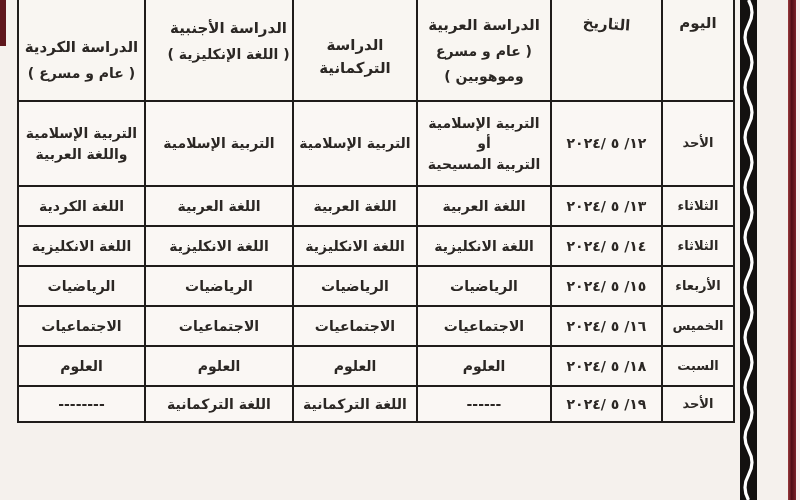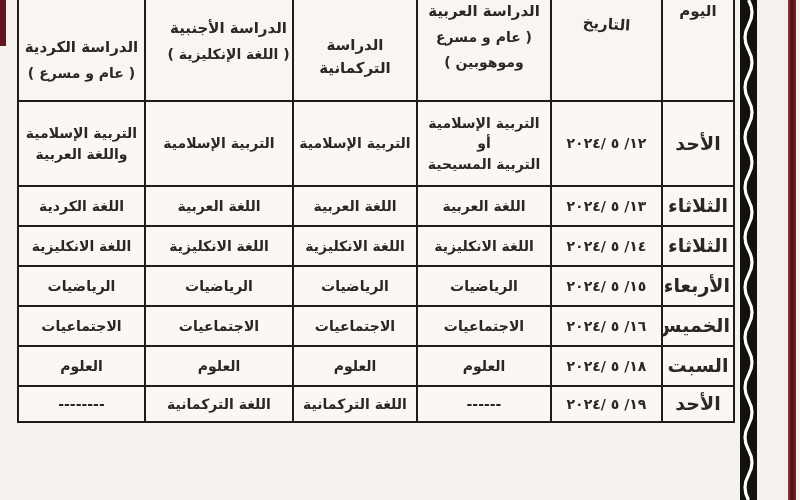--- a/index.html
+++ b/index.html
@@ -37,36 +37,36 @@
     text-align:center;
     font-weight:bold;
     overflow:hidden;
   }
   th{border-top:none;vertical-align:top;background:#f9f6f2;}
   thead tr{height:101px;}
   tbody tr:nth-child(1){height:85px;}
   tbody tr:nth-child(n+2){height:40px;}
   tbody tr:nth-child(7){height:36px;}
   
-  th:nth-child(1){width:68px;padding-top:0;}
+  th:nth-child(1){width:68px;padding-top:12px;}
   th:nth-child(2){width:107px;padding-top:13px;}
-  th:nth-child(3){width:130px;padding-top:0;}
+  th:nth-child(3){width:130px;padding-top:14px;}
   th:nth-child(4){width:120px;padding-top:34px;}
   th:nth-child(5){width:125px;padding-top:17px;padding-left:20px;}
   th:nth-child(6){width:123px;padding-top:36px;}
   th:nth-child(2) .h-title{transform:rotate(4deg);}
   .h-title{font-size:15px;line-height:1.5;}
   .h-sub{font-size:14px;line-height:1.85;margin-top:2px;}
   td{
     font-size:14px;line-height:1.45;
     white-space:pre-line;
     vertical-align:middle;
     padding:2px 3px;
   }
-  td:nth-child(1){font-size:19px;}
+  td:nth-child(1){font-size:13px;}
   td:nth-child(2){font-size:14px;letter-spacing:1px;white-space:nowrap;}
 </style>
 </head>
 <body>
 
 <div class="corner-mark"></div>
 <div class="wave-band">
   <svg viewBox="0 0 17 500" preserveAspectRatio="none">
     <path d="M8.5 0 Q15.5 12.5 8.5 25 T8.5 50 T8.5 75 T8.5 100 T8.5 125 T8.5 150 T8.5 175 T8.5 200 T8.5 225 T8.5 250 T8.5 275 T8.5 300 T8.5 325 T8.5 350 T8.5 375 T8.5 400 T8.5 425 T8.5 450 T8.5 475 T8.5 500" fill="none" stroke="#ffffff" stroke-width="3.2"></path>
   </svg>

